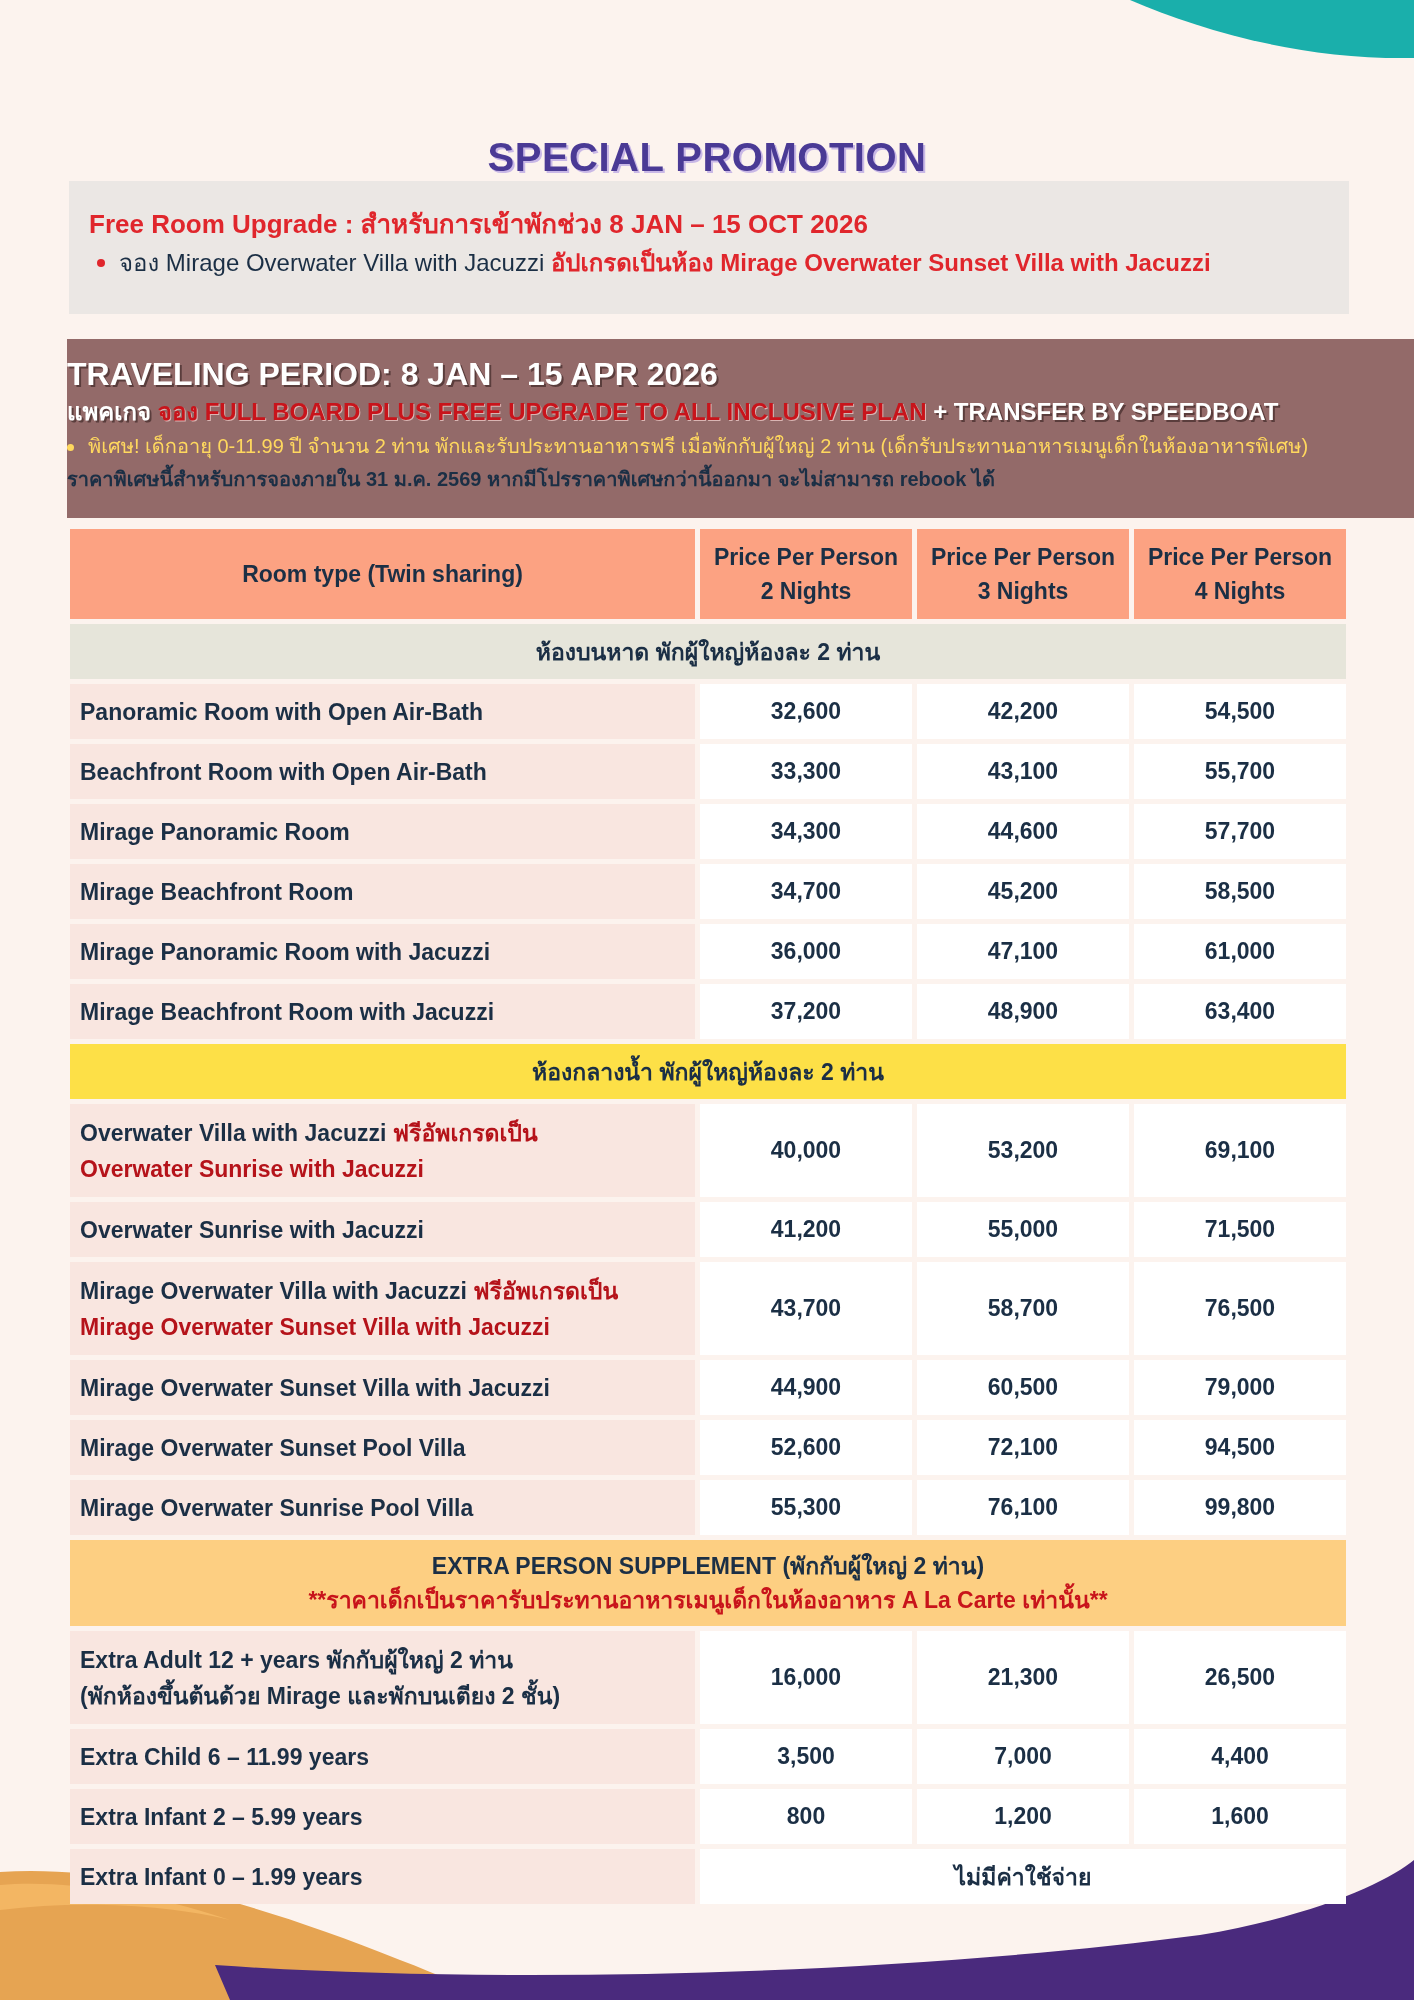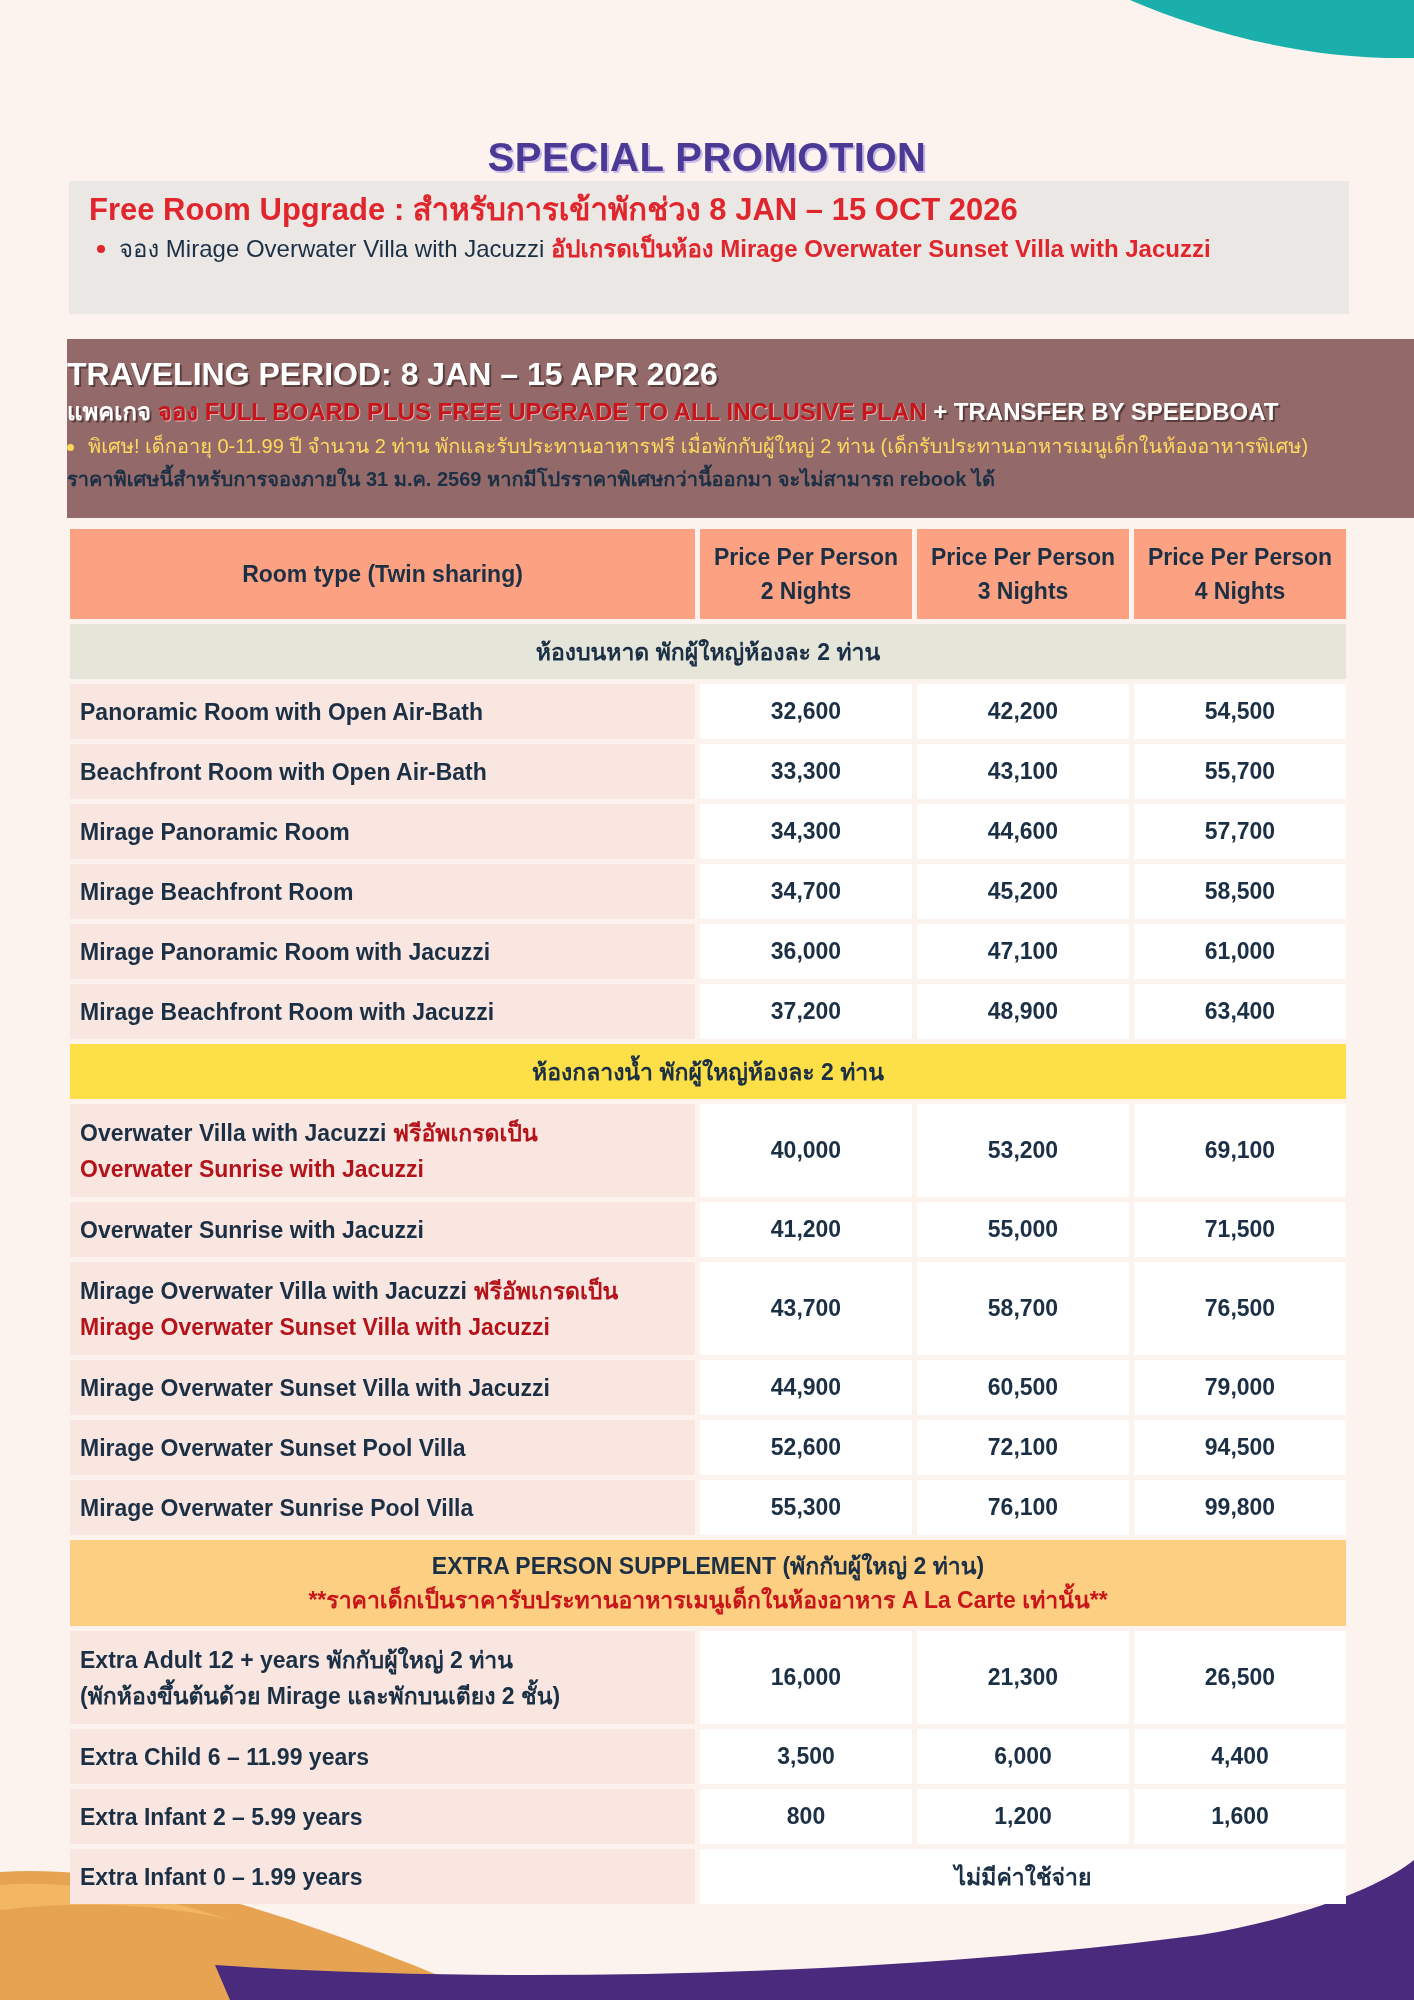--- a/index.html
+++ b/index.html
@@ -17,21 +17,21 @@
   .title {
     position: absolute; left: 0; width: 1414px; top: 135px;
     text-align: center; font-size: 40px; font-weight: bold; color: #4a3a95;
     text-shadow: 2px 2px 0 #c9b8e6; letter-spacing: 0.5px;
   }
 
   .promo-box {
     position: absolute; left: 69px; top: 181px; width: 1280px; height: 133px;
     background: #ebe7e4; padding: 12px 20px;
   }
-  .promo-head { color: #e0262c; font-size: 31px; font-weight: bold; line-height: 34px; }
+  .promo-head { color: #e0262c; font-size: 26px; font-weight: bold; line-height: 34px; margin-top: 14px; }
   .promo-list { list-style: none; margin-top: 3px; }
   .promo-list li { font-size: 24px; line-height: 37px; padding-left: 30px; position: relative; color: #1b2f45; }
   .promo-list li .dot { position: absolute; left: 8px; top: 15px; width: 8px; height: 8px; border-radius: 50%; background: #e0262c; }
   .promo-list li .red { color: #e0262c; font-weight: bold; }
 
   .period-box {
     position: absolute; left: 67px; top: 339px; width: 1356px; height: 179px;
     background: #936a69; text-align: left;
   }
   .period-title {
@@ -193,21 +193,21 @@
         </tr>
         <tr>
           <td class="name tall"><span>Extra Adult 12 + years พักกับผู้ใหญ่ 2 ท่าน</span><br><span>(พักห้องขึ้นต้นด้วย Mirage และพักบนเตียง 2 ชั้น)</span></td>
           <td class="price">16,000</td>
           <td class="price">21,300</td>
           <td class="price">26,500</td>
         </tr>
         <tr>
           <td class="name"><span>Extra Child 6 – 11.99  years</span></td>
           <td class="price">3,500</td>
-          <td class="price">6,000</td>
+          <td class="price">7,000</td>
           <td class="price">4,400</td>
         </tr>
         <tr>
           <td class="name"><span>Extra Infant 2 – 5.99  years</span></td>
           <td class="price">800</td>
           <td class="price">1,200</td>
           <td class="price">1,600</td>
         </tr>
         <tr>
           <td class="name"><span>Extra Infant 0 – 1.99 years</span></td>

